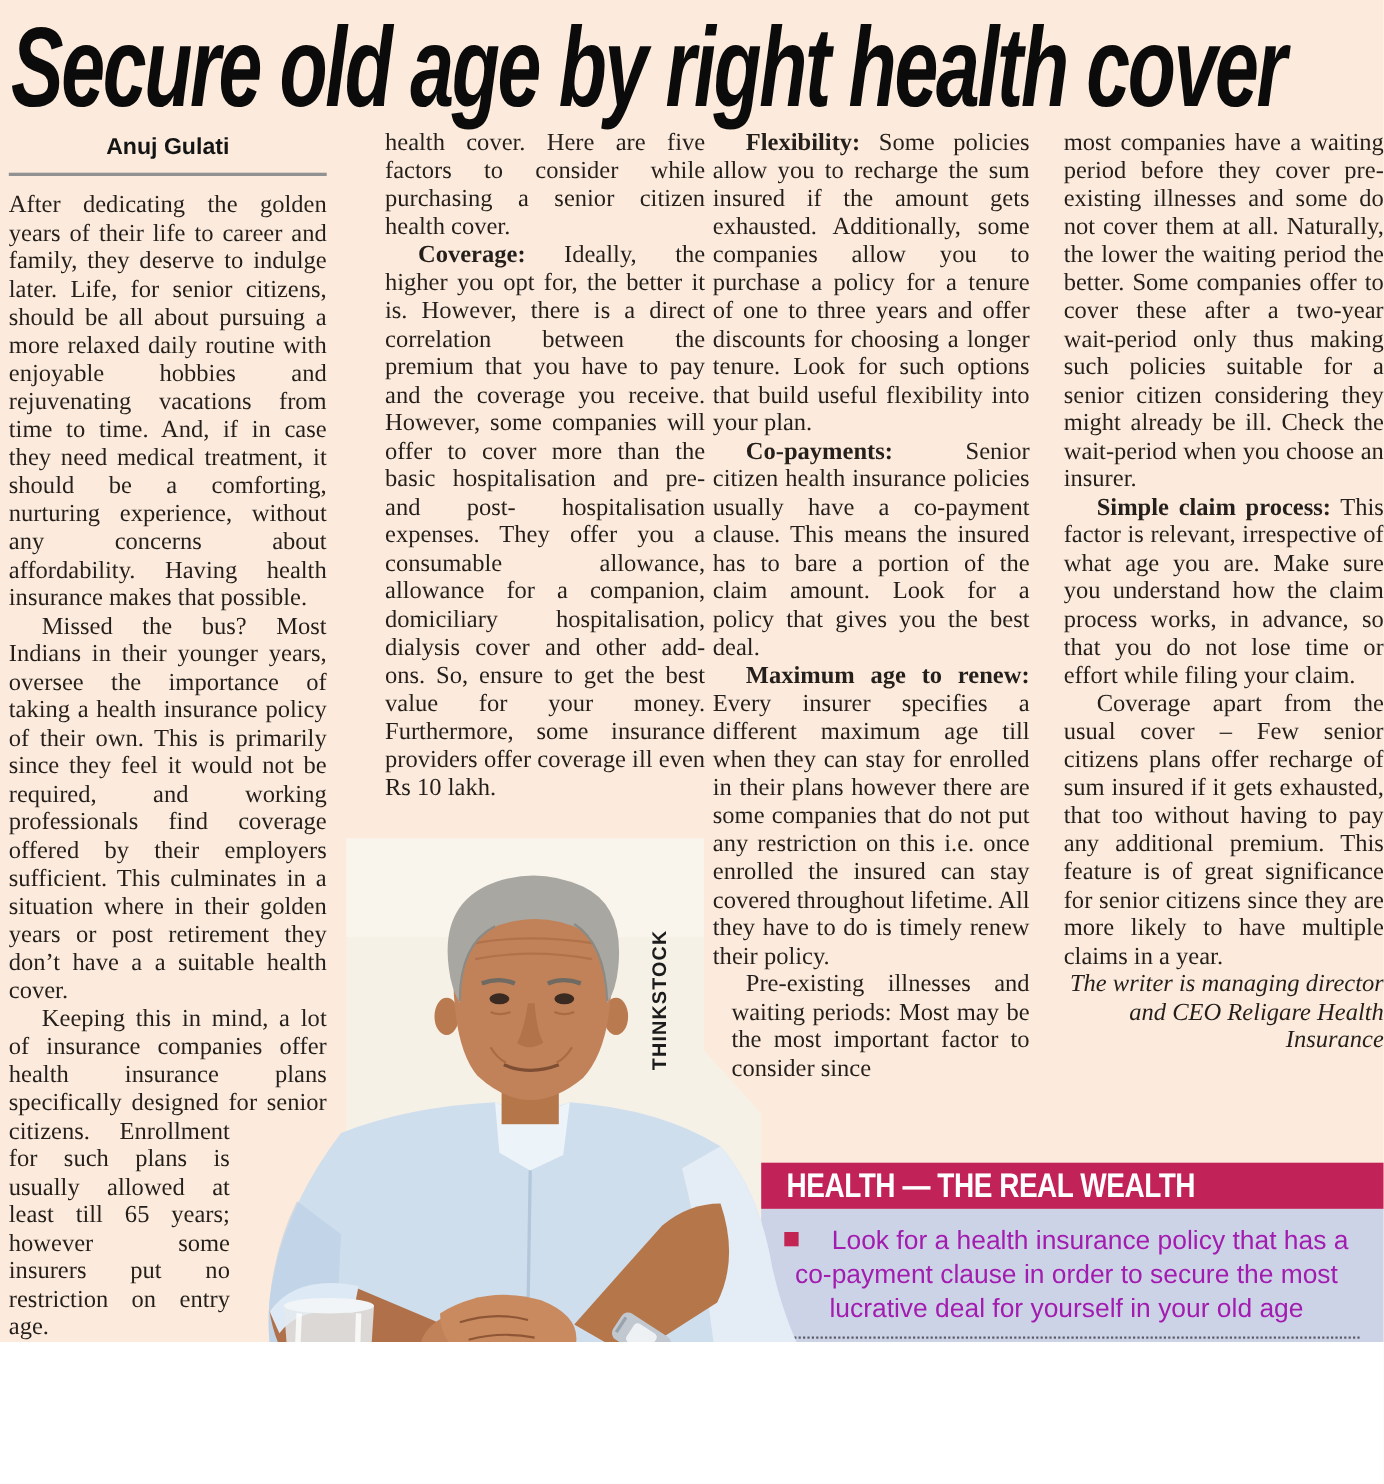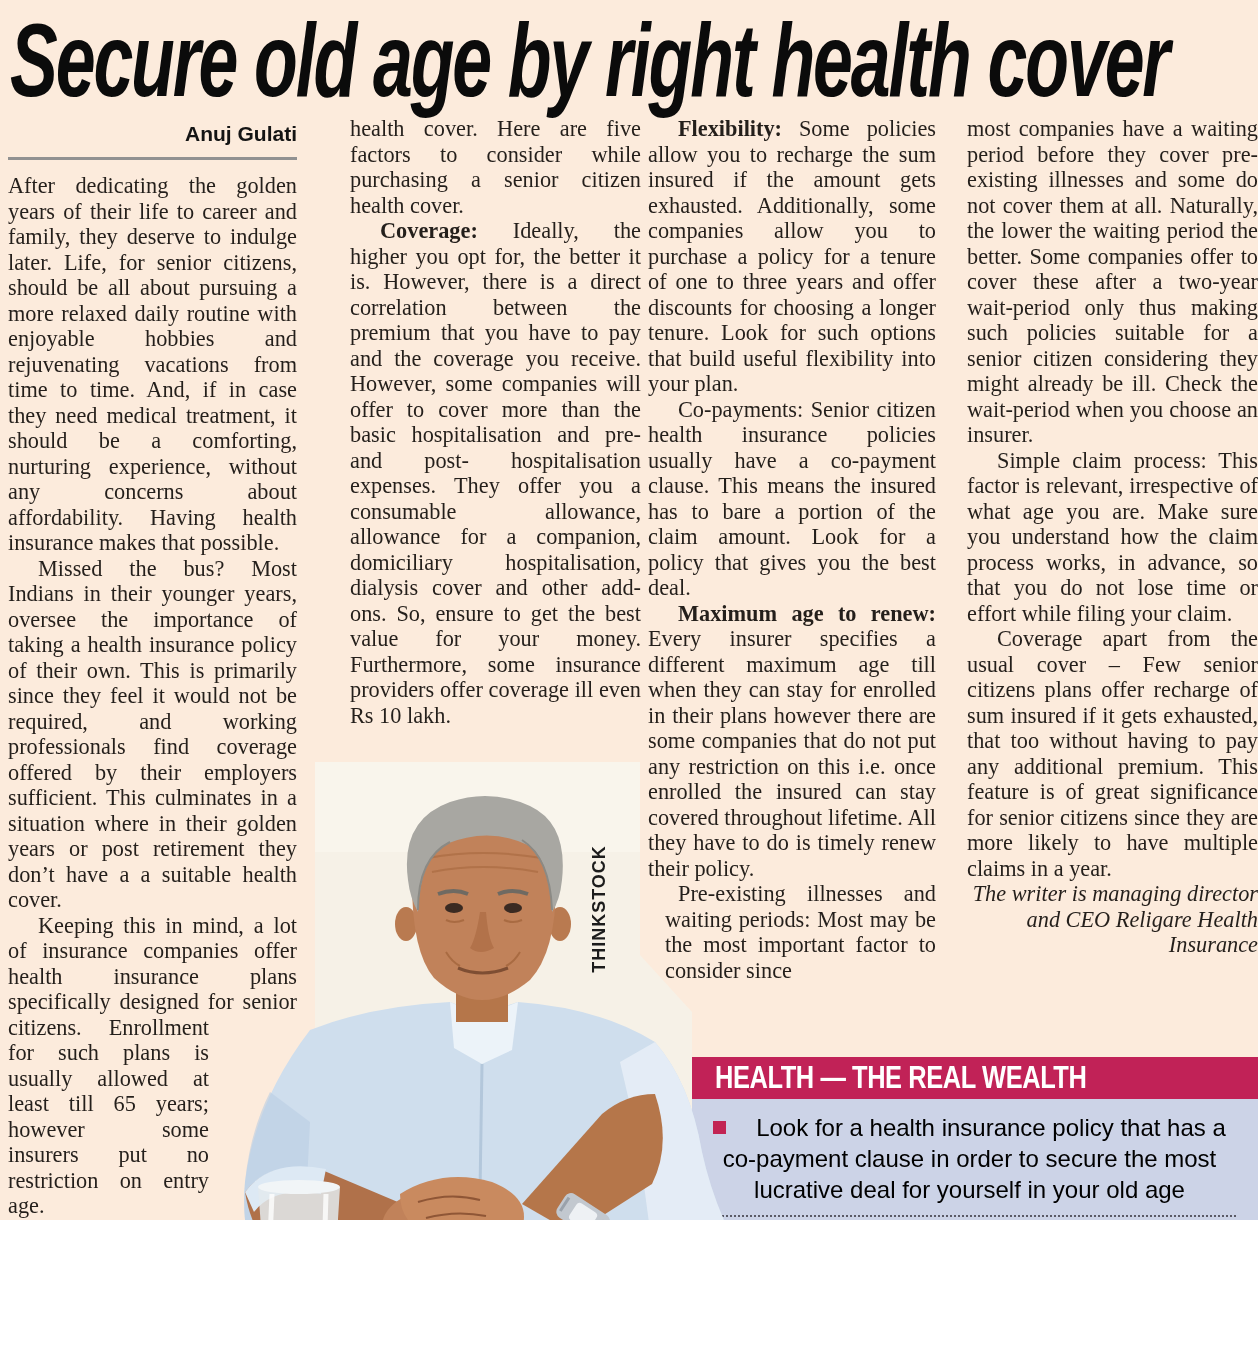--- a/index.html
+++ b/index.html
@@ -10,32 +10,32 @@
             font-size:103px;letter-spacing:-3px;color:#0b0b0b;
             transform:scaleX(0.695);transform-origin:left top;z-index:2;}
   .col{position:absolute;z-index:2;font-size:22.3px;line-height:25.5px;text-align:justify;}
   .col p{margin:0;}
   .col p.ind{text-indent:30px;}
   #col1{left:8px;top:122px;width:289px;}
   #col2{left:323px;top:116px;width:291px;margin-left:27px;}
   #col3{left:648px;top:116px;width:288px;}
   #col4{left:967px;top:116px;width:291px;}
   .byline{font-family:"Liberation Sans", sans-serif;font-weight:bold;font-size:21px;
-          line-height:24px;color:#141414;text-align:right;}
+          line-height:24px;color:#141414;text-align:center;}
   .byline-rule{border:none;border-top:3px solid #919191;margin:11px 0 13px 0;}
   .sp-r{float:right;width:88px;height:266px;}
   .sp-l{float:left;width:17px;height:54px;}
   .credit{text-align:right;font-style:italic;}
   .photo{position:absolute;left:150px;top:762px;width:610px;height:575px;z-index:4;}
   .banner{position:absolute;left:681px;top:1057px;width:577px;height:42px;background:#c12257;z-index:3;}
   .banner-text{position:absolute;left:34px;top:3px;white-space:nowrap;color:#ffffff;
                font-family:"Liberation Sans", sans-serif;font-weight:bold;font-size:31px;
                letter-spacing:-0.5px;transform:scaleX(0.82);transform-origin:left top;}
   .callout{position:absolute;left:681px;top:1099px;width:577px;height:219px;background:#ccd3e7;z-index:3;
-           font-family:"Liberation Sans", sans-serif;color:#000000;}
+           font-family:"Liberation Sans", sans-serif;color:#a21caf;}
   .callout .inner{padding:13px 18px 0 18px;}
   .callout p.bullet{margin:0 0 4px 0;font-size:24px;line-height:31px;text-align:center;}
   .sq{display:inline-block;width:13px;height:13px;background:#c22453;margin-right:30px;vertical-align:2px;}
   .bullet.b2 .sq{margin-right:78px;}
   .dotted{border-bottom:2px dotted #5a5a66;margin:9px 4px 10px 4px;height:1px;}
   .bottom-rule{position:absolute;left:0;top:1336px;width:1258px;height:3px;background:#141414;z-index:6;}
 </style>
 </head>
 <body>
 
@@ -50,27 +50,27 @@
       <p class="ind"><span>Missed the bus? Most Indians in their younger years, oversee the importance of taking a health insurance policy of their own. This is primarily since they feel it would not be required, and working professionals find coverage offered by their employers sufficient. This culminates in a situation where in their golden years or post retirement they don’t have a a suitable health cover.</span></p>
       <p class="ind"><span>Keeping this in mind, a lot of insurance companies offer health insurance plans specifically designed for senior citizens. </span><span class="sp-r"></span><span>Enrollment for such plans is usually allowed at least till 65 years; however some insurers put no restriction on entry age.</span></p>
       <p class="ind"><span>It can be a daunting task to choose the right</span></p>
     </div>
   <div id="col2" class="col">
       <p class=""><span>health cover. Here are five factors to consider while purchasing a senior citizen health cover.</span></p>
       <p class="ind"><span style="font-weight: bold;">Coverage:</span><span> Ideally, the higher you opt for, the better it is. However, there is a direct correlation between the premium that you have to pay and the coverage you receive. However, some companies will offer to cover more than the basic hospitalisation and pre-and post- hospitalisation expenses. They offer you a consumable allowance, allowance for a companion, domiciliary hospitalisation, dialysis cover and other add-ons. So, ensure to get the best value for your money. Furthermore, some insurance providers offer coverage ill even Rs 10 lakh.</span></p>
     </div>
   <div id="col3" class="col">
       <p class="ind"><span style="font-weight: bold;">Flexibility:</span><span> Some policies allow you to recharge the sum insured if the amount gets exhausted. Additionally, some companies allow you to purchase a policy for a tenure of one to three years and offer discounts for choosing a longer tenure. Look for such options that build useful flexibility into your plan.</span></p>
-      <p class="ind"><span style="font-weight: normal;">Co-payments:</span><span> Senior citizen health insurance policies usually have a co-payment clause. This means the insured has to bare a portion of the claim amount. Look for a policy that gives you the best deal.</span></p>
+      <p class="ind"><span style="font-weight: bold;">Co-payments:</span><span> Senior citizen health insurance policies usually have a co-payment clause. This means the insured has to bare a portion of the claim amount. Look for a policy that gives you the best deal.</span></p>
       <p class="ind"><span style="font-weight: bold;">Maximum age to renew:</span><span> Every insurer specifies a different maximum age till when they can stay for enrolled in their plans however there are some companies that do not put any restriction on this i.e. once enrolled the insured can stay covered throughout lifetime. All they have to do is timely renew their policy.</span></p>
       <p class="ind"><span style="font-weight: normal;">Pre-existing illnesses and waiting periods</span><span>: Most </span><span class="sp-l"></span><span>may be the most important factor to consider since</span></p>
     </div>
   <div id="col4" class="col">
       <p class=""><span>most companies have a waiting period before they cover pre-existing illnesses and some do not cover them at all. Naturally, the lower the waiting period the better. Some companies offer to cover these after a two-year wait-period only thus making such policies suitable for a senior citizen considering they might already be ill. Check the wait-period when you choose an insurer.</span></p>
-      <p class="ind"><span style="font-weight: normal;">Simple claim process:</span><span> This factor is relevant, irrespective of what age you are. Make sure you understand how the claim process works, in advance, so that you do not lose time or effort while filing your claim.</span></p>
+      <p class="ind"><span style="font-weight: bold;">Simple claim process:</span><span> This factor is relevant, irrespective of what age you are. Make sure you understand how the claim process works, in advance, so that you do not lose time or effort while filing your claim.</span></p>
       <p class="ind"><span>Coverage apart from the usual cover – Few senior citizens plans offer recharge of sum insured if it gets exhausted, that too without having to pay any additional premium. This feature is of great significance for senior citizens since they are more likely to have multiple claims in a year.</span></p>
       <p class=" credit"><span>The writer is managing director and CEO Religare Health Insurance</span></p>
     </div>
 
   <div class="banner">
     <div class="banner-text">HEALTH — THE REAL WEALTH</div>
   </div>
 
   <div class="callout">
     <div class="inner">

